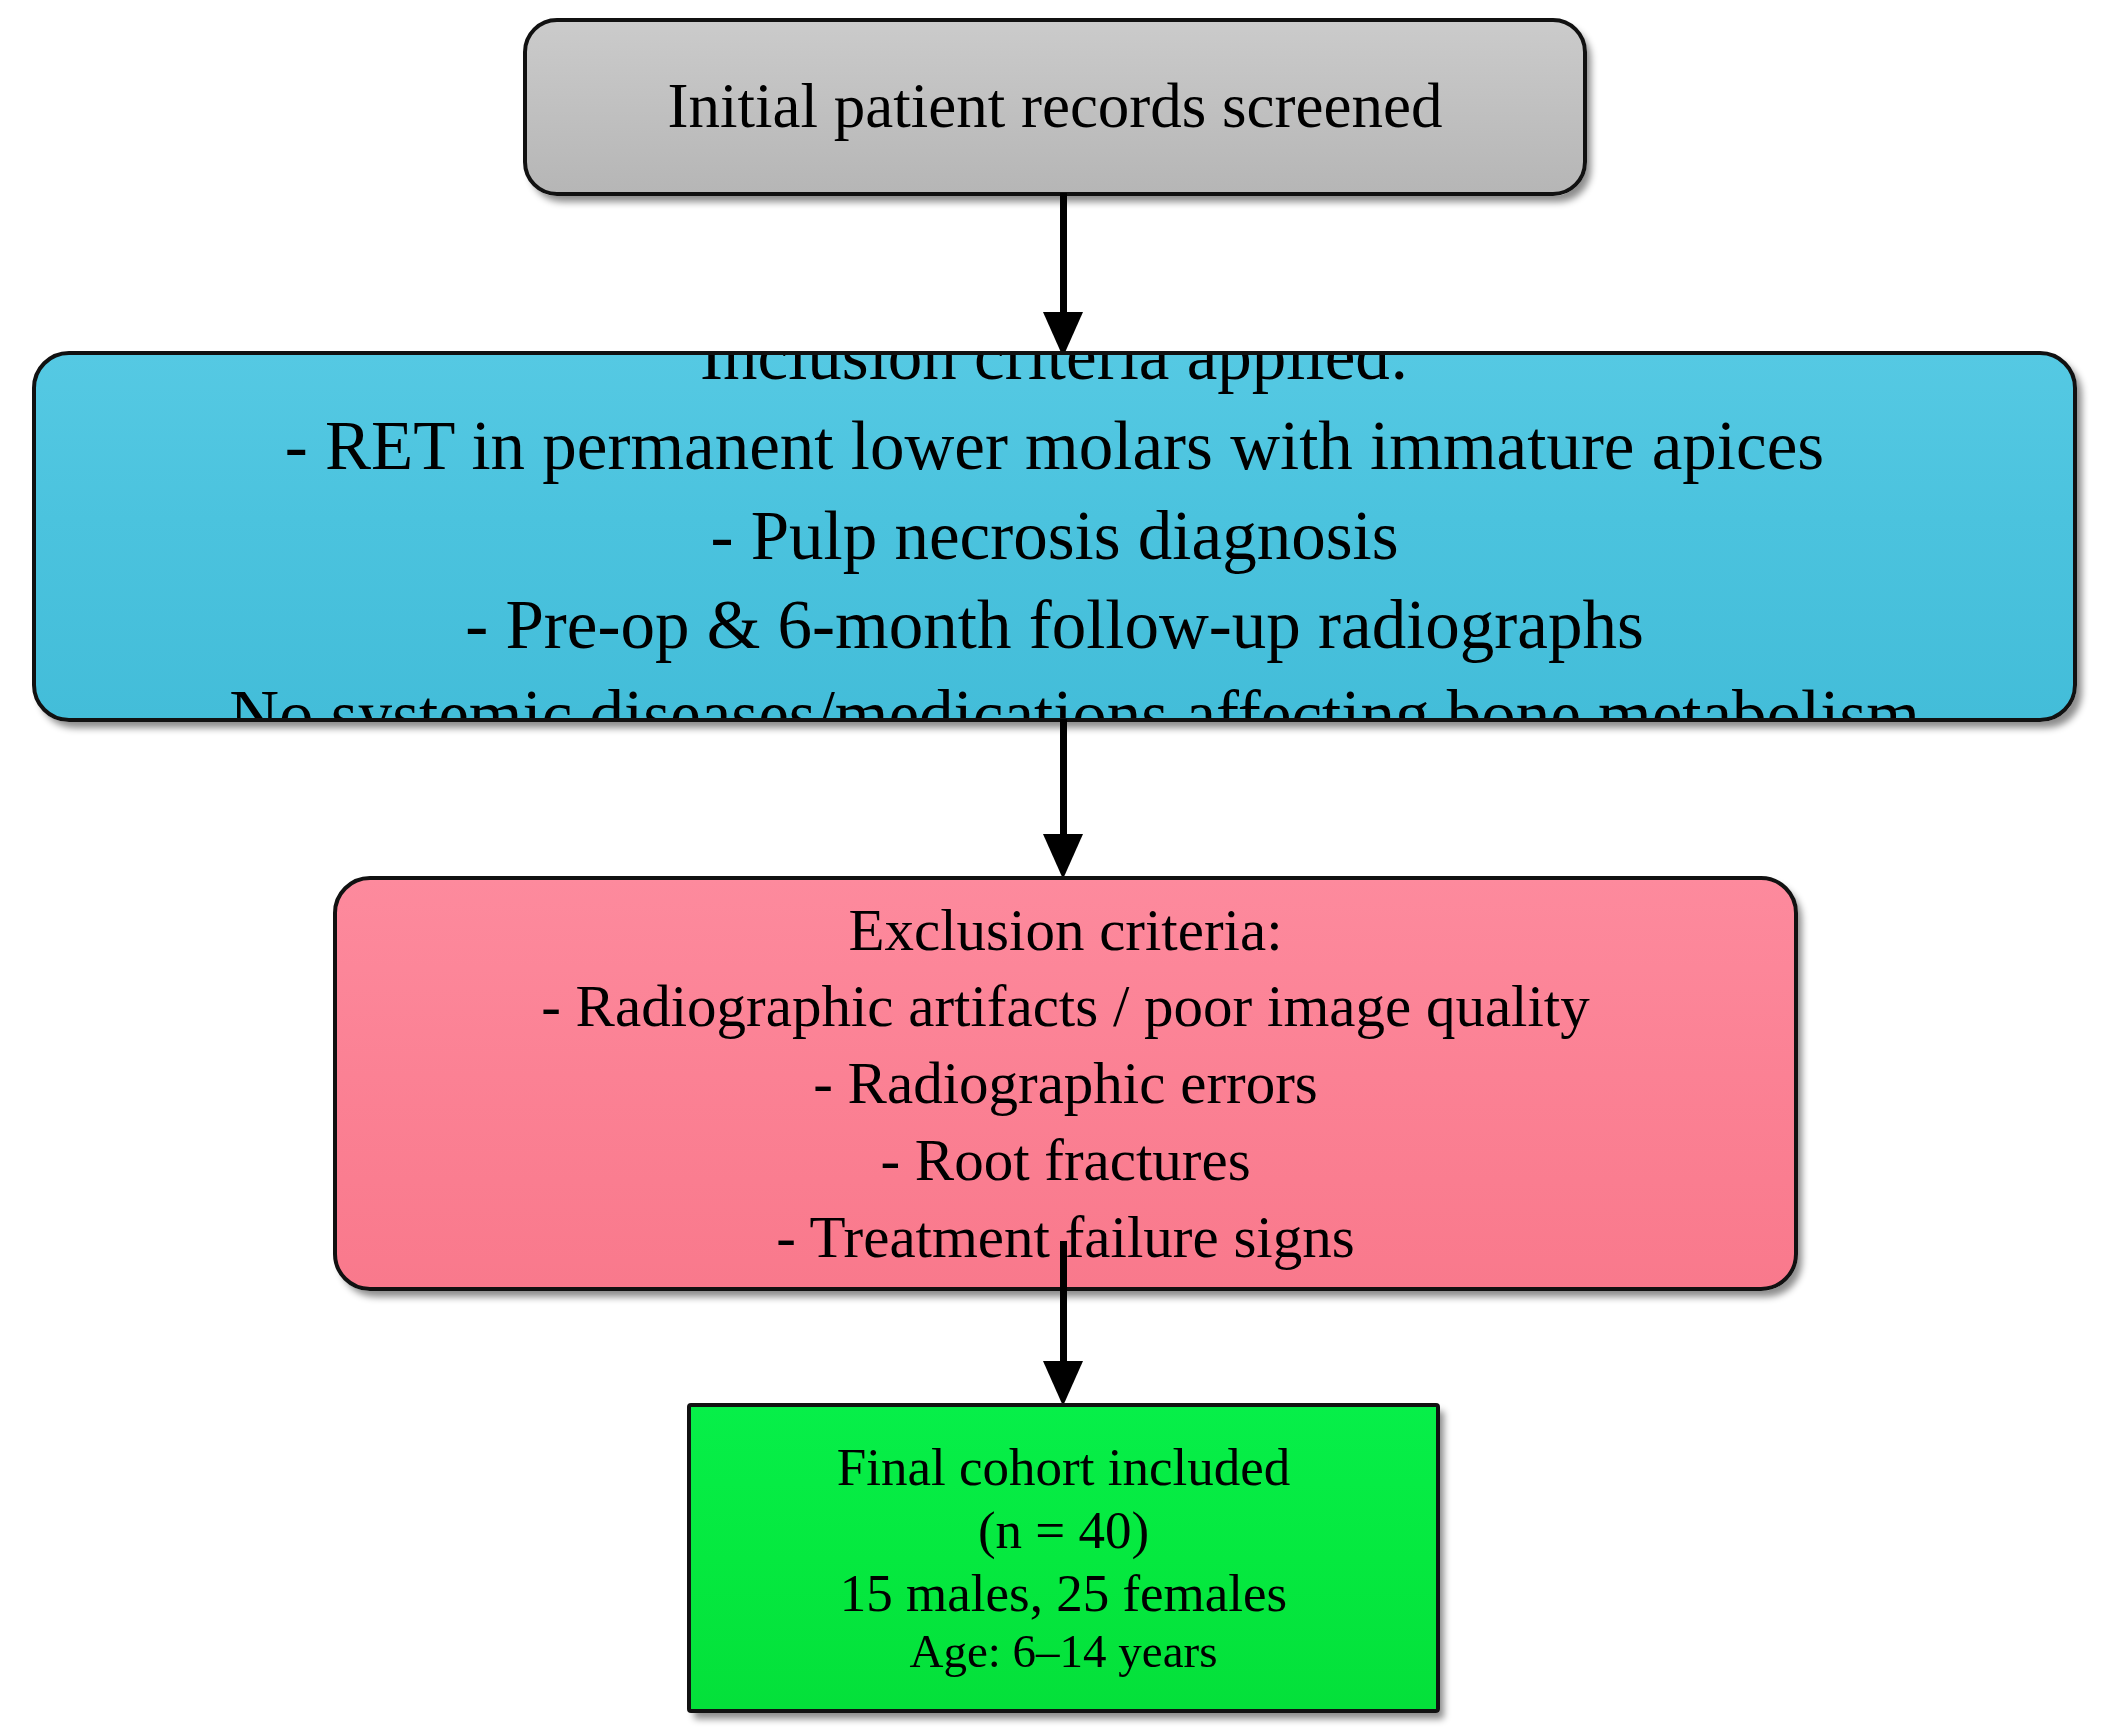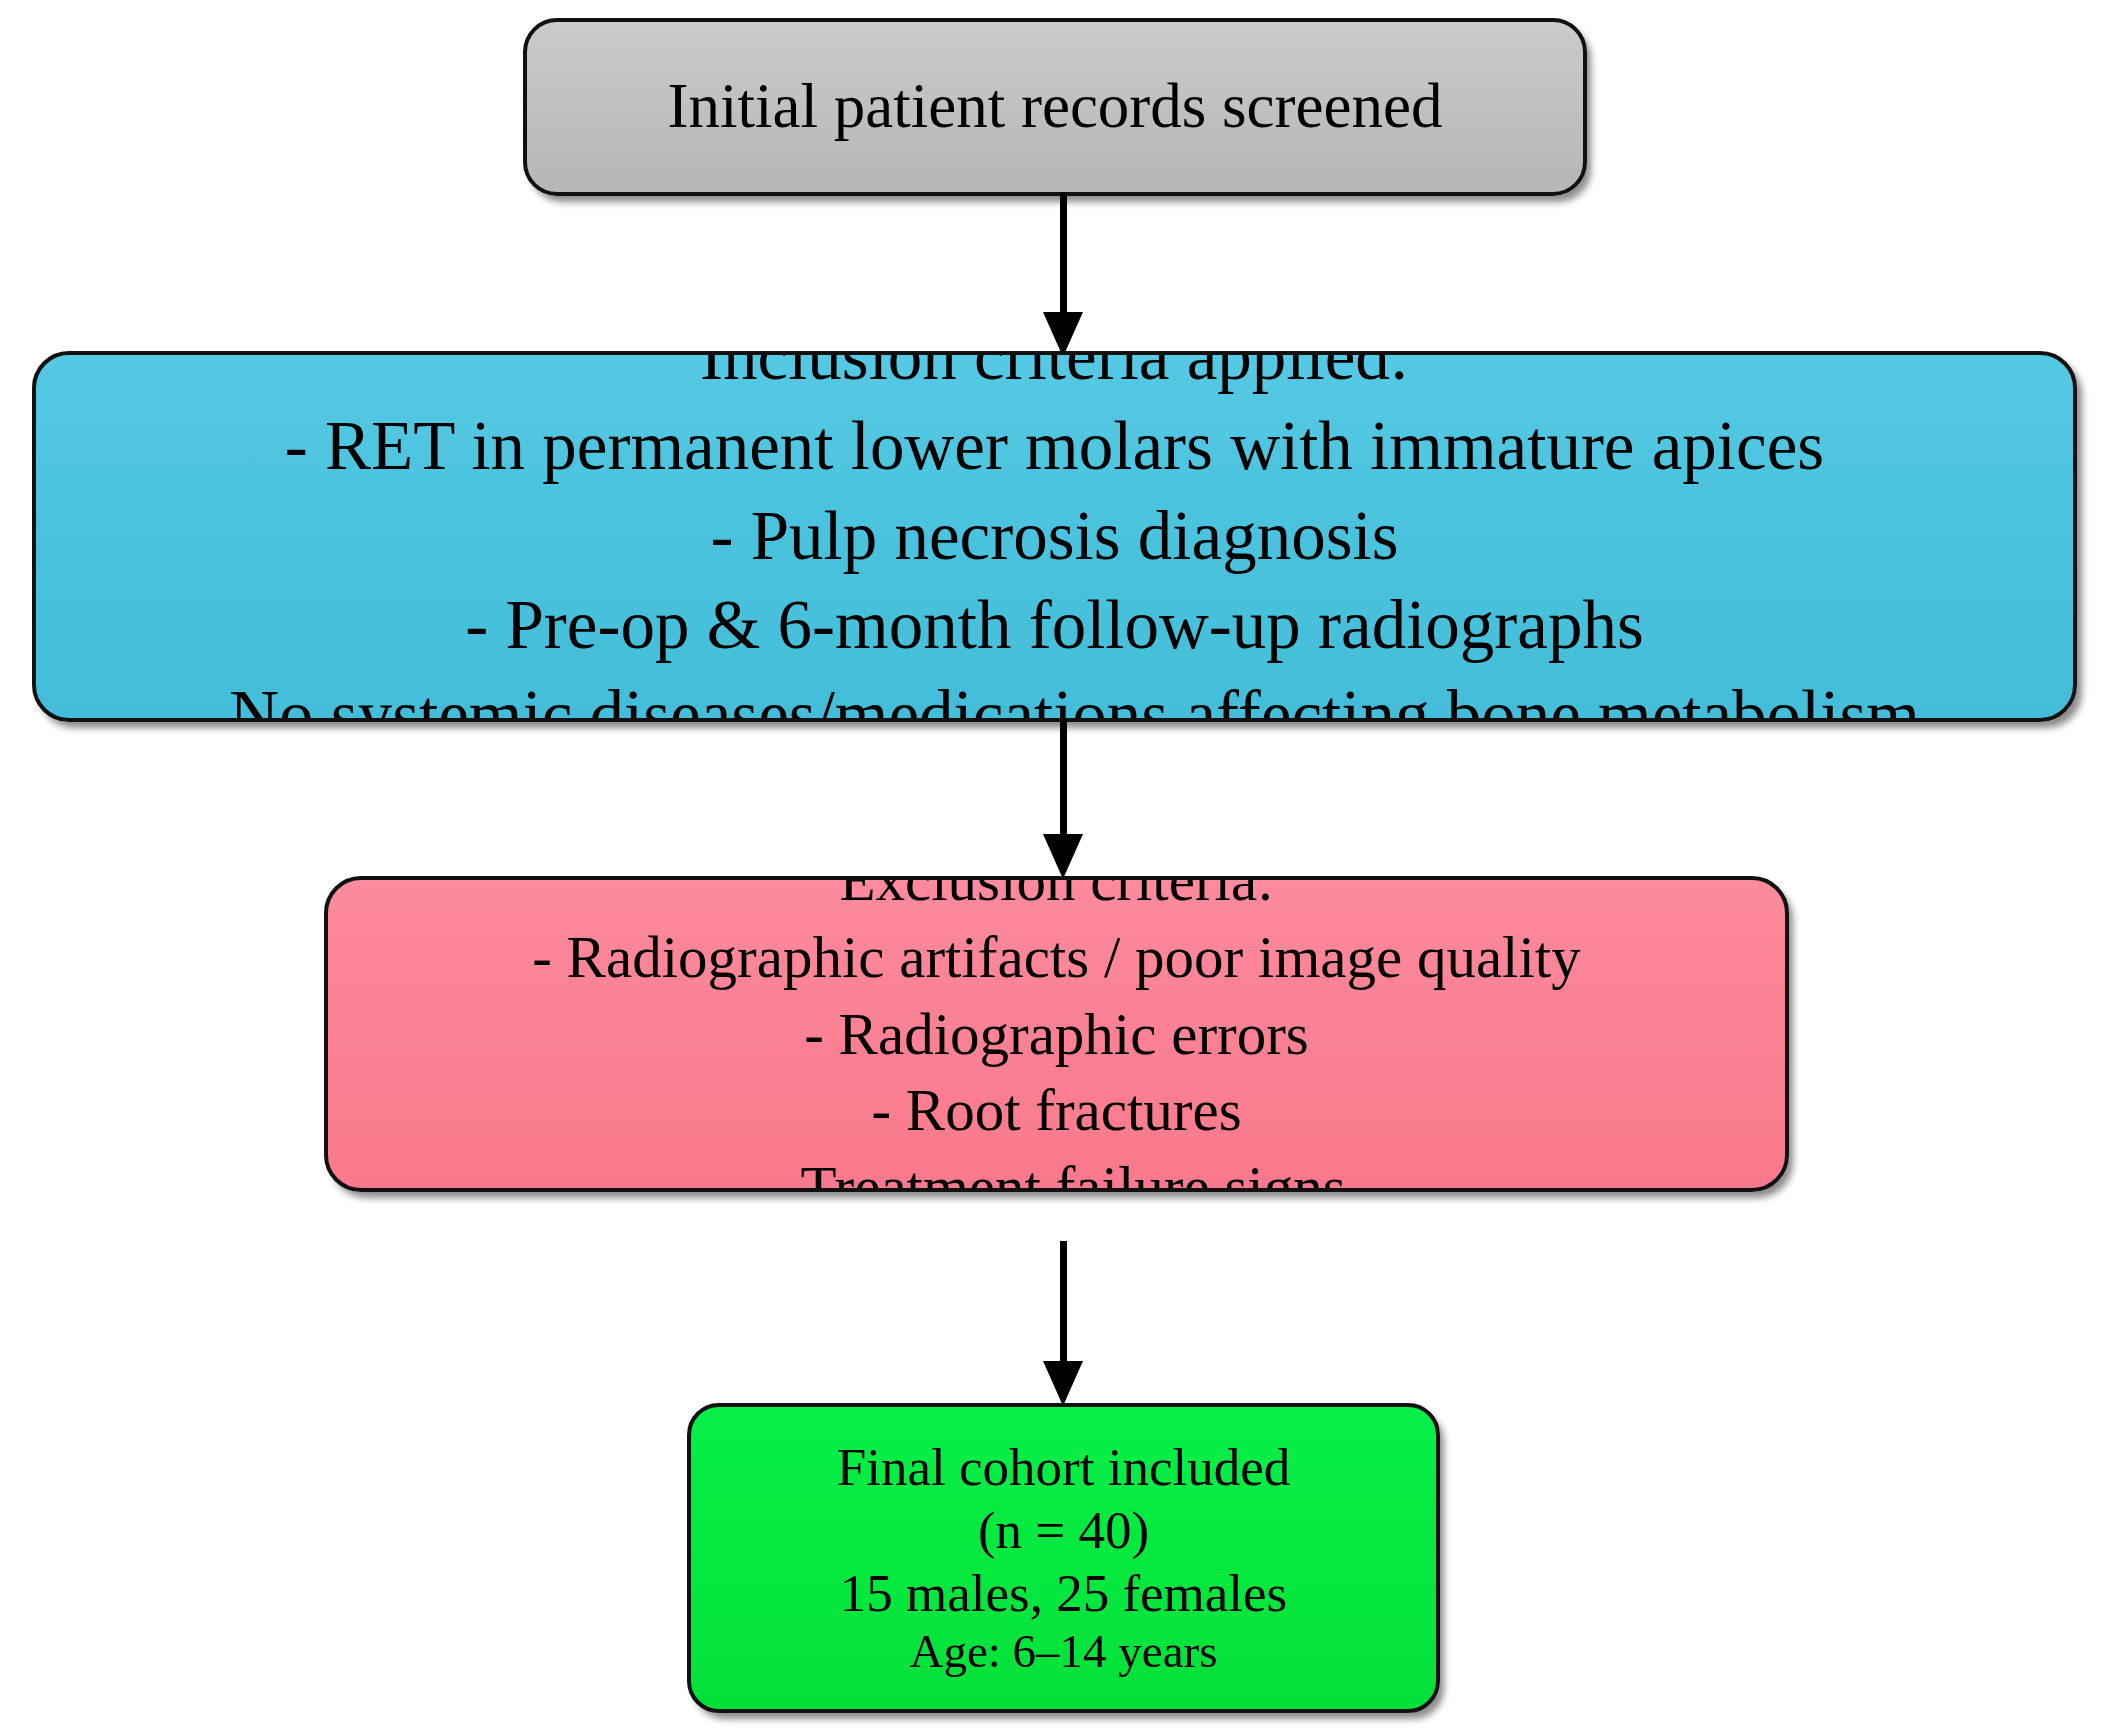--- a/index.html
+++ b/index.html
@@ -62,36 +62,36 @@
     width: 2045px;
     height: 371px;
     background: linear-gradient(180deg, #55c9e3 0%, #4bc3de 45%, #43bdd9 100%);
     font-size: 69px;
     padding: 0 4.8px;
   }
   #node-inclusion .line { line-height: 1.30; }
 
   
   #node-exclusion {
-    left: 324px;
+    left: 333px;
     top: 876px;
     width: 1465px;
-    height: 316px;
+    height: 415px;
     background: linear-gradient(180deg, #fd8a9d 0%, #fb8194 48%, #f9798c 100%);
     font-size: 59px;
   }
   #node-exclusion .line { line-height: 1.30; }
 
   
   #node-final {
     left: 687px;
     top: 1403px;
     width: 753px;
     height: 310px;
-    border-radius: 32px;
+    border-radius: 4px;
     background: linear-gradient(180deg, #07ef49 0%, #05e93f 50%, #04e03a 100%);
     font-size: 53px;
   }
   #node-final .line { line-height: 1.18; }
   #node-final .line.small { font-size: 47px; }
 
   
   .arrow {
     position: absolute;
     width: 48px;

